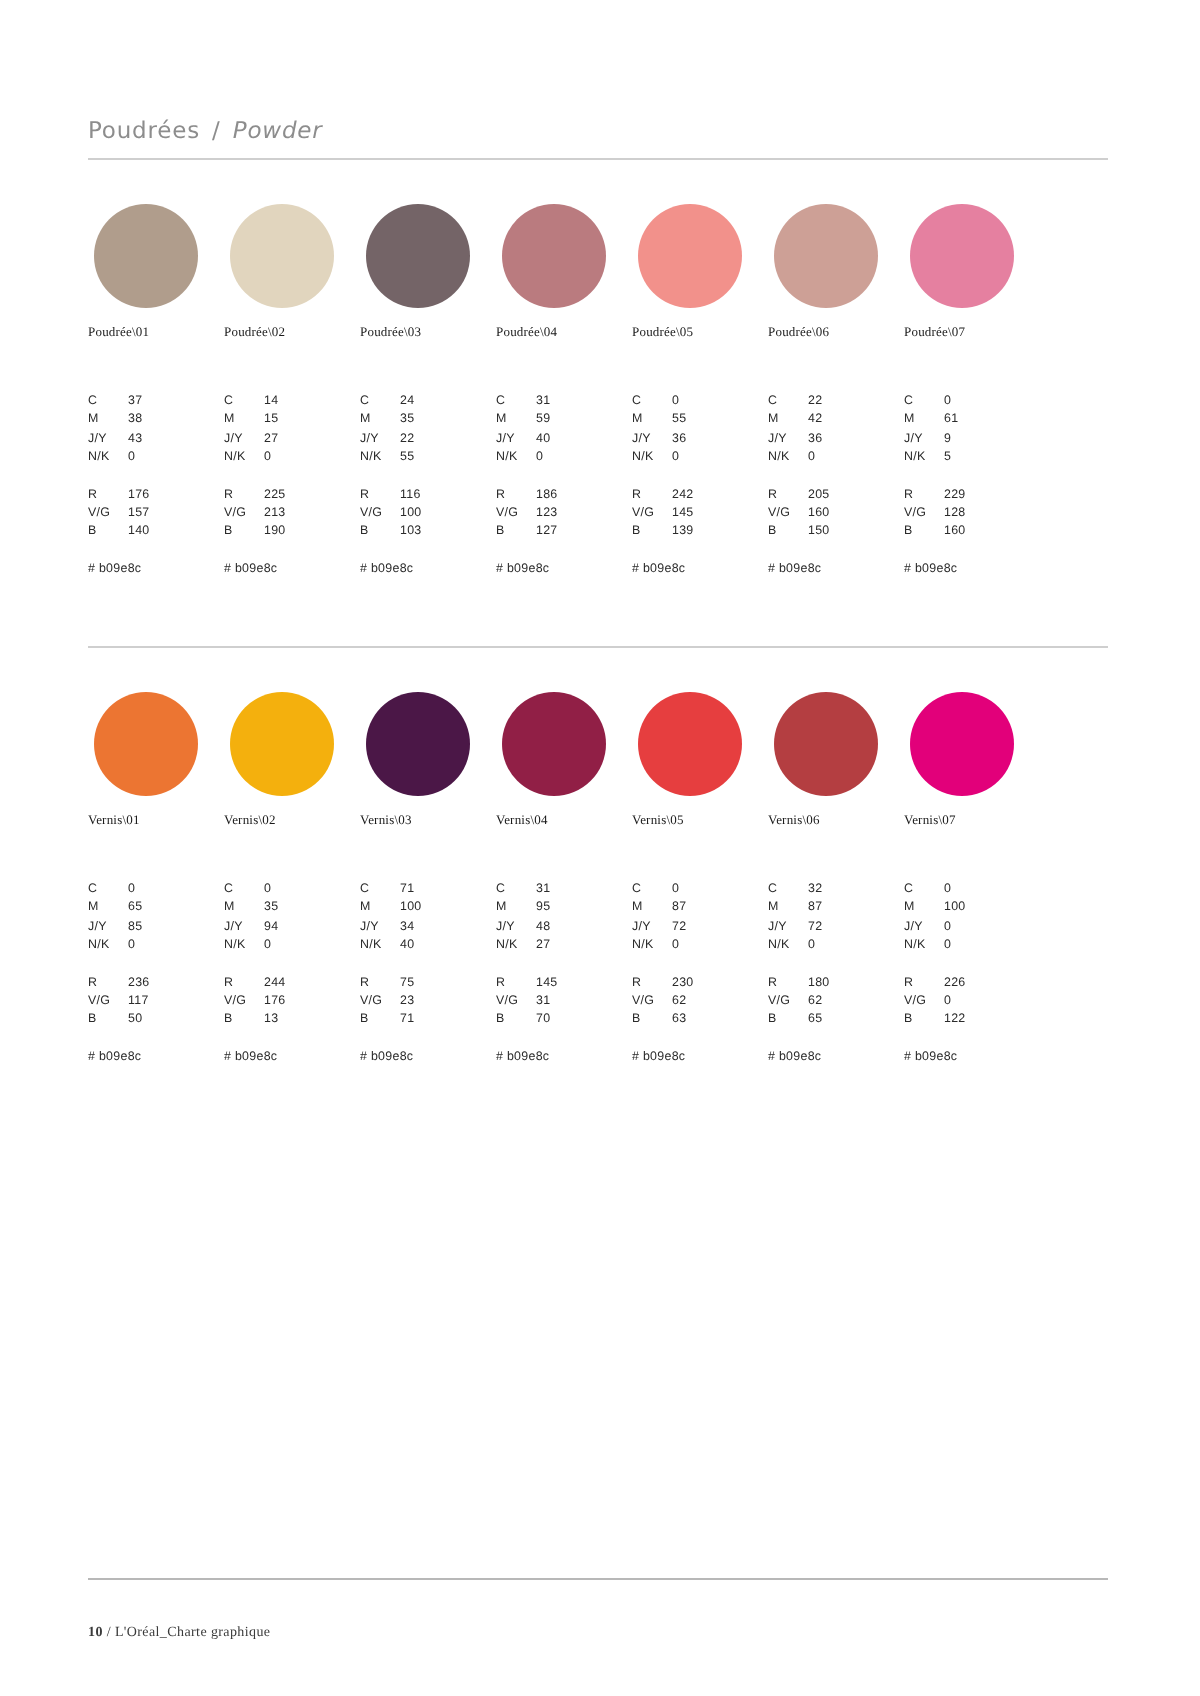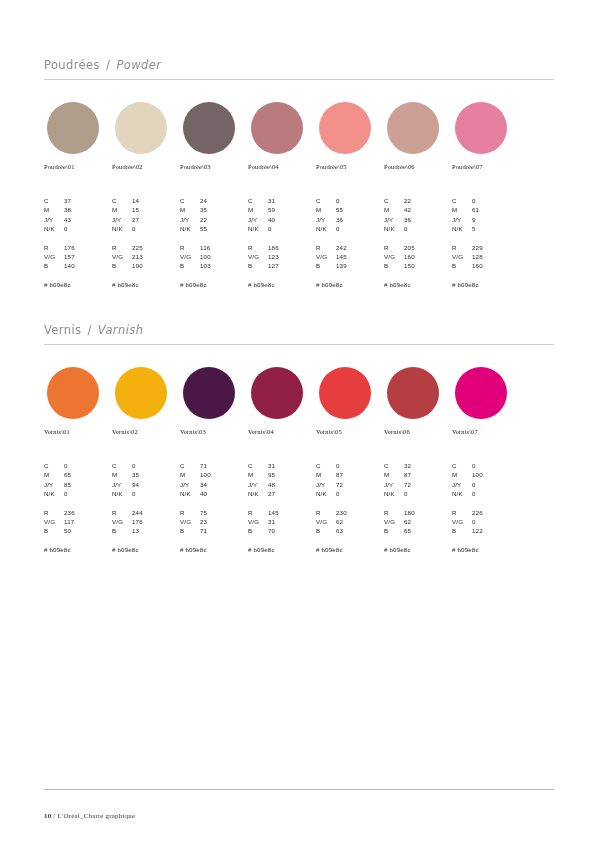--- a/index.html
+++ b/index.html
@@ -390,25 +390,20 @@
           <div class="kv">
             <span class="k">B</span>
             <span class="v">160</span>
           </div>
           <div class="hexline"># b09e8c</div>
         </div>
       </div>
   </div>
 
   <div class="section" id="section-varnish">
-    <div class="section-title">
-      <span class="fr">Vernis</span>
-      <span class="sep">/</span>
-      <span class="en">Varnish</span>
-    </div>
     <div class="section-rule"></div>
 
     <div class="swatch-row">
         <div class="swatch-cell" style="left: 0px;">
           <div class="swatch-disc" style="background: rgb(236, 117, 50);"></div>
           <div class="swatch-name">Vernis\01</div>
         </div>
         <div class="swatch-cell" style="left: 68px;">
           <div class="swatch-disc" style="background: rgb(244, 176, 13);"></div>
           <div class="swatch-name">Vernis\02</div>

